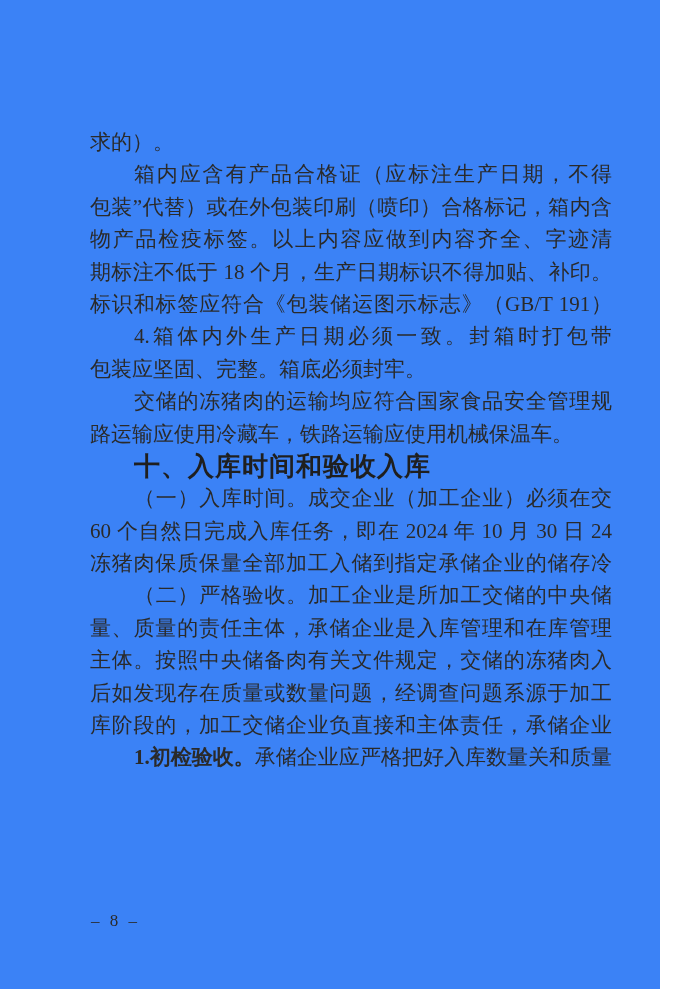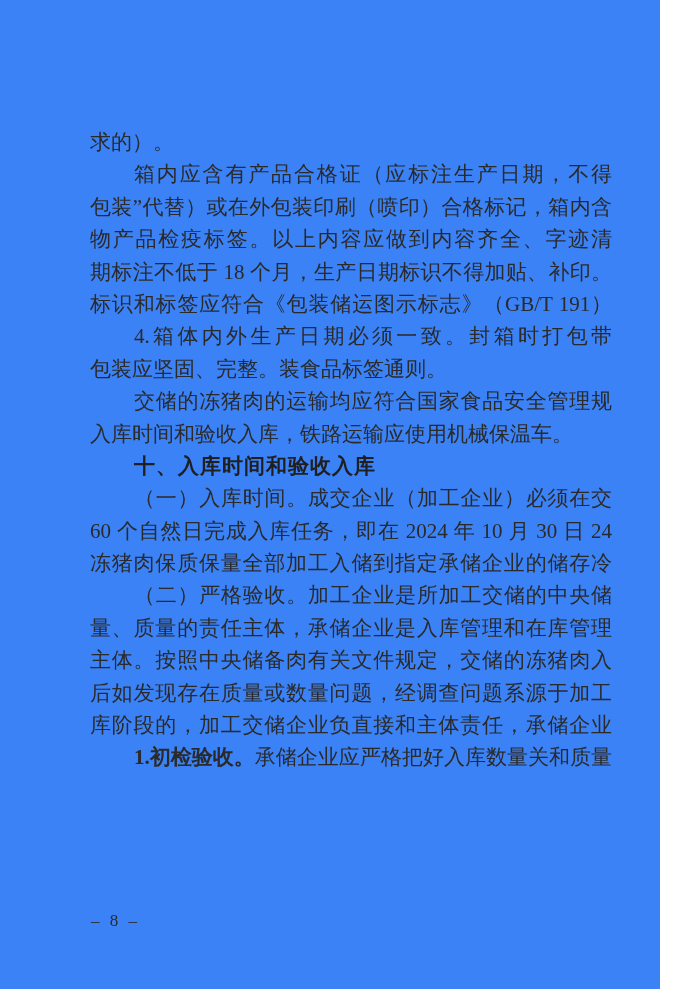--- a/index.html
+++ b/index.html
@@ -32,21 +32,21 @@
   }
   .just {
     text-align-last: justify;
   }
   .indent {
     padding-left: 44px;
   }
   .heading {
     font-family: "Liberation Sans", "DejaVu Sans", sans-serif;
     font-weight: 700;
-    font-size: 21px;
+    font-size: 26px;
     letter-spacing: 1px;
     color: #1f1f1f;
   }
   .bold-lead {
     font-weight: 700;
     font-family: Liberation Serif, serif;
   }
   .footer {
     position: absolute;
     left: 91px;
@@ -62,23 +62,23 @@
 
 <div class="page">
   <div class="content">
     <div class="line">求的）。</div>
     <div class="line indent just">箱内应含有产品合格证（应标注生产日期，不得以“见外</div>
     <div class="line just">包装”代替）或在外包装印刷（喷印）合格标记，箱内含有动</div>
     <div class="line just">物产品检疫标签。以上内容应做到内容齐全、字迹清晰。保质</div>
     <div class="line just">期标注不低于 18 个月，生产日期标识不得加贴、补印。包装的</div>
     <div class="line just">标识和标签应符合《包装储运图示标志》（GB/T 191）和《预包</div>
     <div class="line indent just">4.箱体内外生产日期必须一致。封箱时打包带呈“#”字型。</div>
-    <div class="line">包装应坚固、完整。装食品标签通则。</div>
+    <div class="line">包装应坚固、完整。箱底必须封牢。</div>
     <div class="line indent just">交储的冻猪肉的运输均应符合国家食品安全管理规定。公</div>
-    <div class="line">入库时间和验收入库，铁路运输应使用机械保温车。</div>
+    <div class="line">路运输应使用冷藏车，铁路运输应使用机械保温车。</div>
     <div class="line indent heading">十、入库时间和验收入库</div>
     <div class="line indent just">（一）入库时间。成交企业（加工企业）必须在交易日后</div>
     <div class="line just">60 个自然日完成入库任务，即在 2024 年 10 月 30 日 24 时前将</div>
     <div class="line">冻猪肉保质保量全部加工入储到指定承储企业的储存冷库。</div>
     <div class="line indent just">（二）严格验收。加工企业是所加工交储的中央储备肉数</div>
     <div class="line just">量、质量的责任主体，承储企业是入库管理和在库管理的责任</div>
     <div class="line just">主体。按照中央储备肉有关文件规定，交储的冻猪肉入库完成</div>
     <div class="line just">后如发现存在质量或数量问题，经调查问题系源于加工交储入</div>
     <div class="line just">库阶段的，加工交储企业负直接和主体责任，承储企业负把关</div>
     <div class="line indent just"><span class="bold-lead">1.初检验收。</span><span>承储企业应严格把好入库数量关和质量关，做</span></div>

